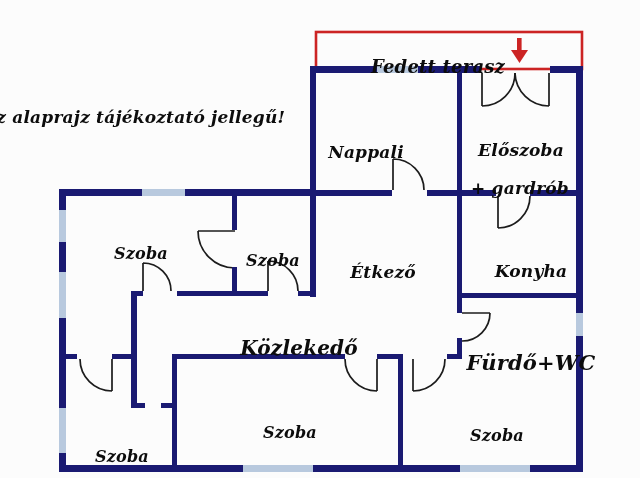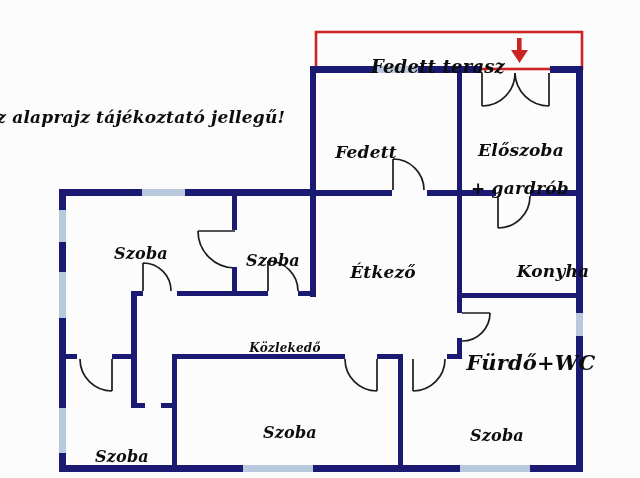--- a/index.html
+++ b/index.html
@@ -127,26 +127,26 @@
       <rect class="win" x="59" y="408" width="7" height="45"></rect>
       <rect class="win" x="576" y="313" width="7" height="23"></rect>
       <rect class="win" x="243" y="465" width="70" height="7"></rect>
       <rect class="win" x="460" y="465" width="70" height="7"></rect>
     </g>
   </svg>
 
   <div id="labels">
       <span class="lbl" style="left: 134px; top: 97px; font-size: 17px;">Az alaprajz tájékoztató jellegű!</span>
       <span class="lbl" style="left: 438px; top: 46px; font-size: 18px;">Fedett terasz</span>
-      <span class="lbl" style="left: 366px; top: 132px; font-size: 17px;">Fedett</span>
+      <span class="lbl" style="left: 366px; top: 132px; font-size: 17px;">Nappali</span>
       <span class="lbl" style="left: 521px; top: 130px; font-size: 17px;">Előszoba</span>
       <span class="lbl" style="left: 520px; top: 168px; font-size: 17px;">+ gardrób</span>
       <span class="lbl" style="left: 141px; top: 233px; font-size: 16px;">Szoba</span>
       <span class="lbl" style="left: 273px; top: 240px; font-size: 16px;">Szoba</span>
       <span class="lbl" style="left: 383px; top: 252px; font-size: 17px;">Étkező</span>
-      <span class="lbl" style="left: 553px; top: 251px; font-size: 17px;">Konyha</span>
-      <span class="lbl" style="left: 285px; top: 328px; font-size: 12px; font-style: italic;">Közlekedő</span>
+      <span class="lbl" style="left: 531px; top: 251px; font-size: 17px;">Konyha</span>
+      <span class="lbl" style="left: 299px; top: 328px; font-size: 20px; font-style: italic;">Közlekedő</span>
       <span class="lbl" style="left: 531px; top: 342px; font-size: 21px; text-align: center;">Fürdő+WC</span>
       <span class="lbl" style="left: 122px; top: 436px; font-size: 16px;">Szoba</span>
       <span class="lbl" style="left: 290px; top: 412px; font-size: 16px;">Szoba</span>
       <span class="lbl" style="left: 497px; top: 415px; font-size: 16px;">Szoba</span>
     </div>
 </div>
 
 </body></html>

